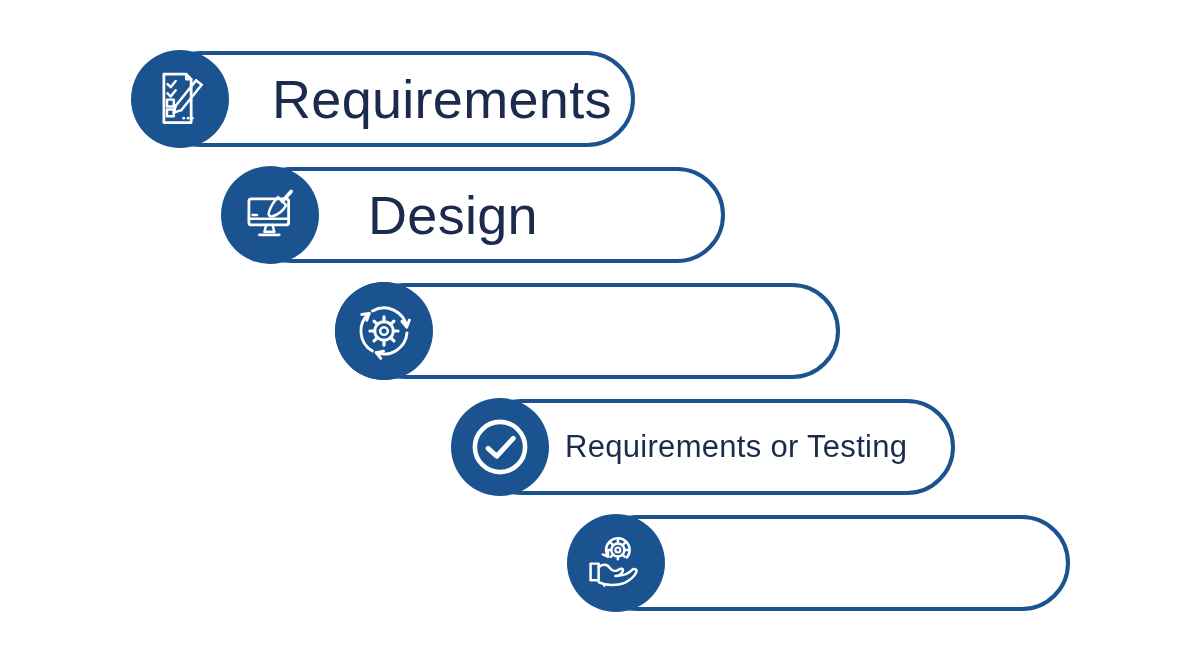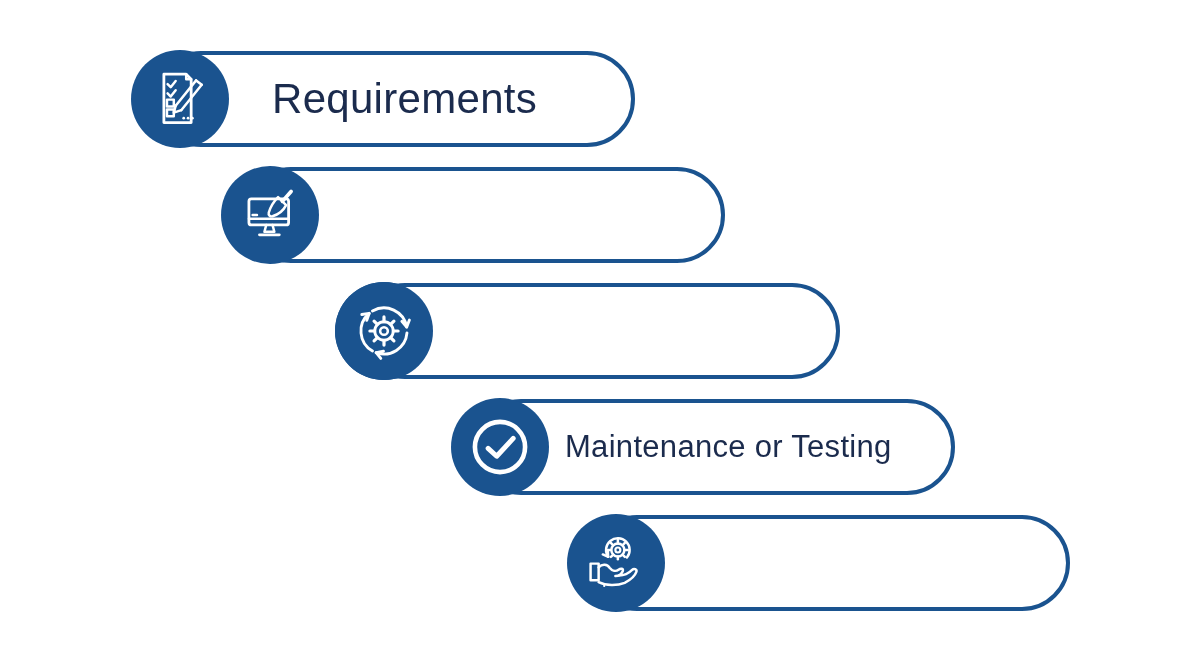--- a/index.html
+++ b/index.html
@@ -19,21 +19,21 @@
     background:var(--primary-blue,#1A538F);
     display:flex;align-items:center;justify-content:center;
   }
   .circle svg{display:block;}
   .circle svg *{fill:none;stroke:var(--icon-stroke,#fff);stroke-linecap:round;stroke-linejoin:round;}
   .circle svg .dotfill{fill:var(--icon-stroke,#fff);stroke:none;}
   .label{
     position:absolute;top:0;height:98px;display:flex;align-items:center;
     color:var(--text-navy,#1B2B4D);letter-spacing:0.3px;white-space:nowrap;
   }
-  .fs-large .label{font-size:42px;}
+  .fs-large .label{font-size:54px;}
   .fs-small .label{font-size:31px;}
   
   #row1{left:131px;top:50px;width:504px;}  #row1 .pill{left:22px;width:482px;} #row1 .label{left:141px;}
   #row2{left:221px;top:166px;width:504px;} #row2 .pill{left:22px;width:482px;} #row2 .label{left:147px;}
   #row3{left:335px;top:282px;width:505px;} #row3 .pill{left:22px;width:483px;} #row3 .label{left:130px;}
   #row4{left:451px;top:398px;width:504px;} #row4 .pill{left:22px;width:482px;} #row4 .label{left:114px;}
   #row5{left:567px;top:514px;width:503px;} #row5 .pill{left:22px;width:481px;}
   #row5 .label{left:145px;white-space:normal;width:252px;line-height:37px;}
 </style>
 </head>
@@ -69,20 +69,21 @@
       <svg width="62" height="62" viewBox="0 0 100 100">
         <rect x="16" y="24" width="64" height="42" rx="4" stroke-width="4.5"></rect>
         <path d="M16,56 H80" stroke-width="4"></path>
         <path d="M22,50 H29" stroke-width="4"></path>
         <polyline points="44,66 41,77 57,77 54,66" stroke-width="4"></polyline>
         <path d="M33,82 H65" stroke-width="4.5"></path>
         <path d="M63,21 L76,34 C72,42 64,49 54,52 C50,53 47,50 48,46 C51,36 57,27 63,21 Z" stroke-width="4"></path>
         <path d="M70,28 L84,12" stroke-width="6"></path>
       </svg>
     </div>
+    <div class="label">Design</div>
   </div>
 
   <div id="row3" class="stage-row fs-large">
     <div class="circle"></div>
     <div class="pill"></div>
     <div class="circle">
       <svg width="64" height="64" viewBox="0 0 100 100">
         <circle cx="50" cy="50" r="14.5" stroke-width="4.5"></circle>
         <circle cx="50" cy="50" r="6" stroke-width="4"></circle>
         <path d="M64.5,50 H72" stroke-width="5"></path>
@@ -104,21 +105,21 @@
   </div>
 
   <div id="row4" class="stage-row fs-small">
     <div class="pill"></div>
     <div class="circle">
       <svg width="66" height="66" viewBox="0 0 100 100">
         <circle cx="50" cy="50" r="38" stroke-width="7"></circle>
         <polyline points="32,52 45,64 70,37" stroke-width="7.5"></polyline>
       </svg>
     </div>
-    <div class="label">Maintenance or Testing</div>
+    <div class="label">Requirements or Testing</div>
   </div>
 
   <div id="row5" class="stage-row fs-small">
     <div class="pill"></div>
     <div class="circle">
       <svg width="62" height="62" viewBox="0 0 100 100">
         <circle cx="53" cy="29" r="10.5" stroke-width="4"></circle>
         <circle cx="53" cy="29" r="4" stroke-width="3.5"></circle>
         <path d="M64,29 H69" stroke-width="4"></path>
         <path d="M60.4,21.6 L64.3,17.7" stroke-width="4"></path>

